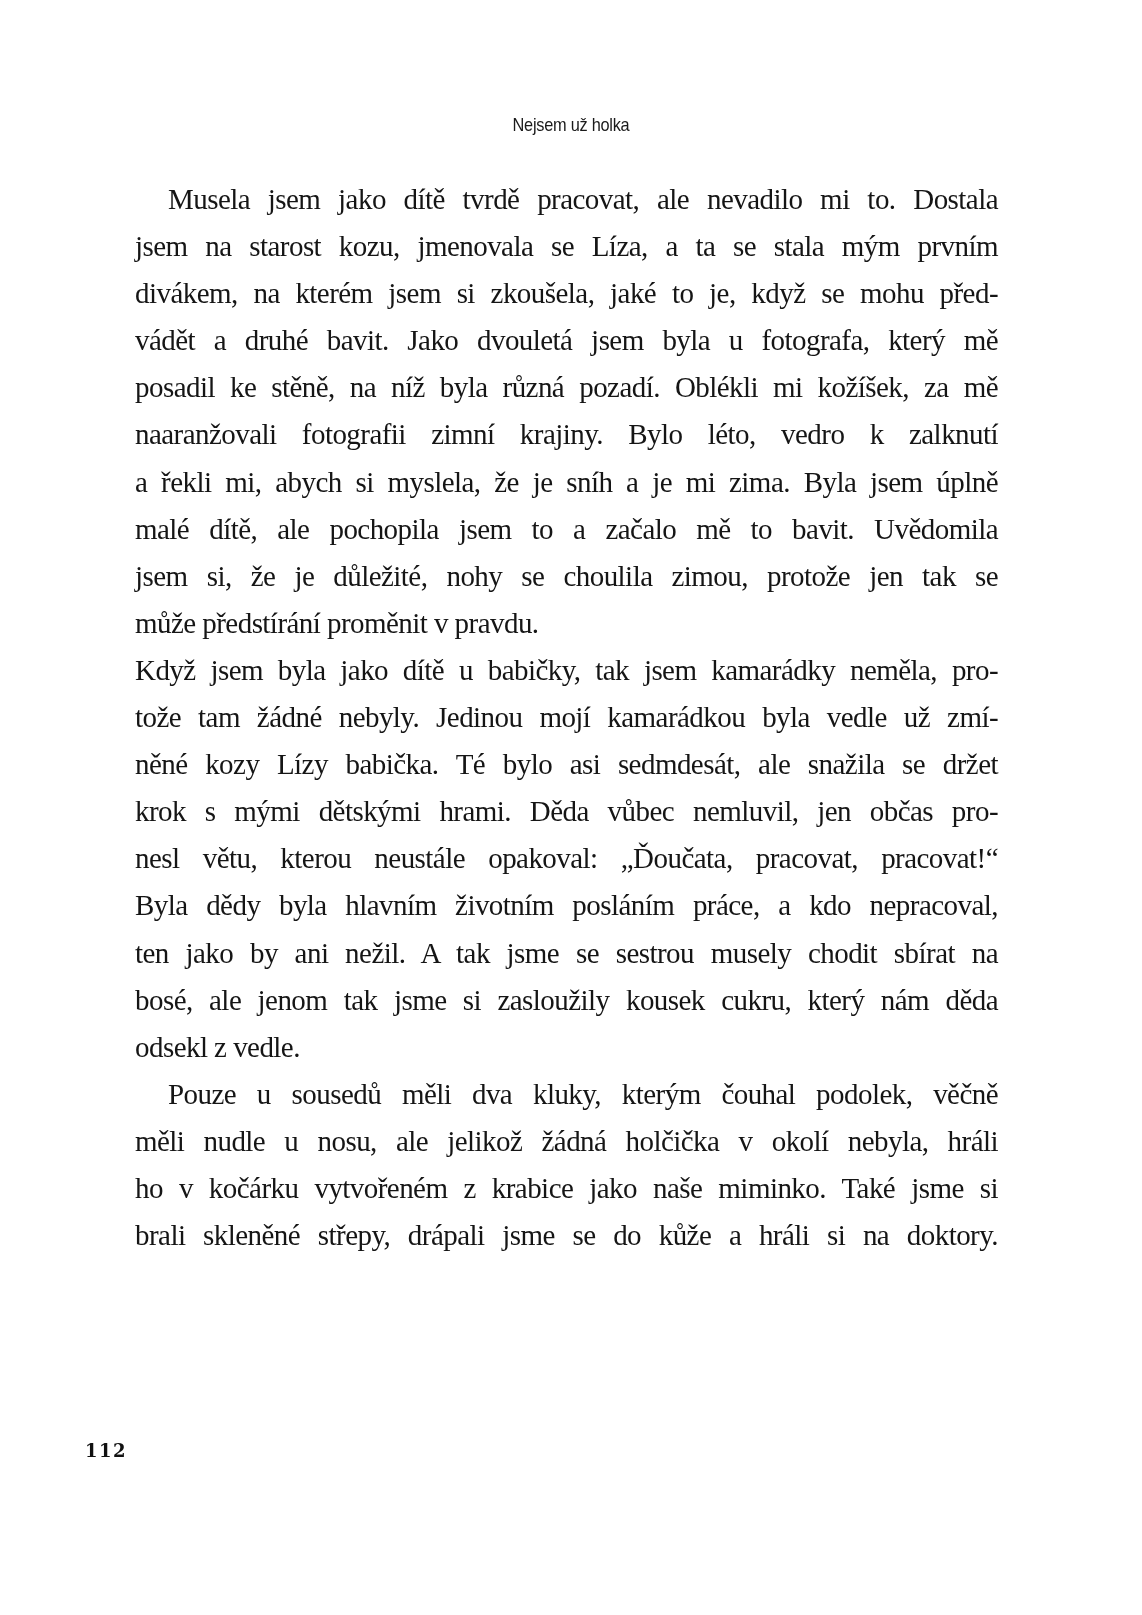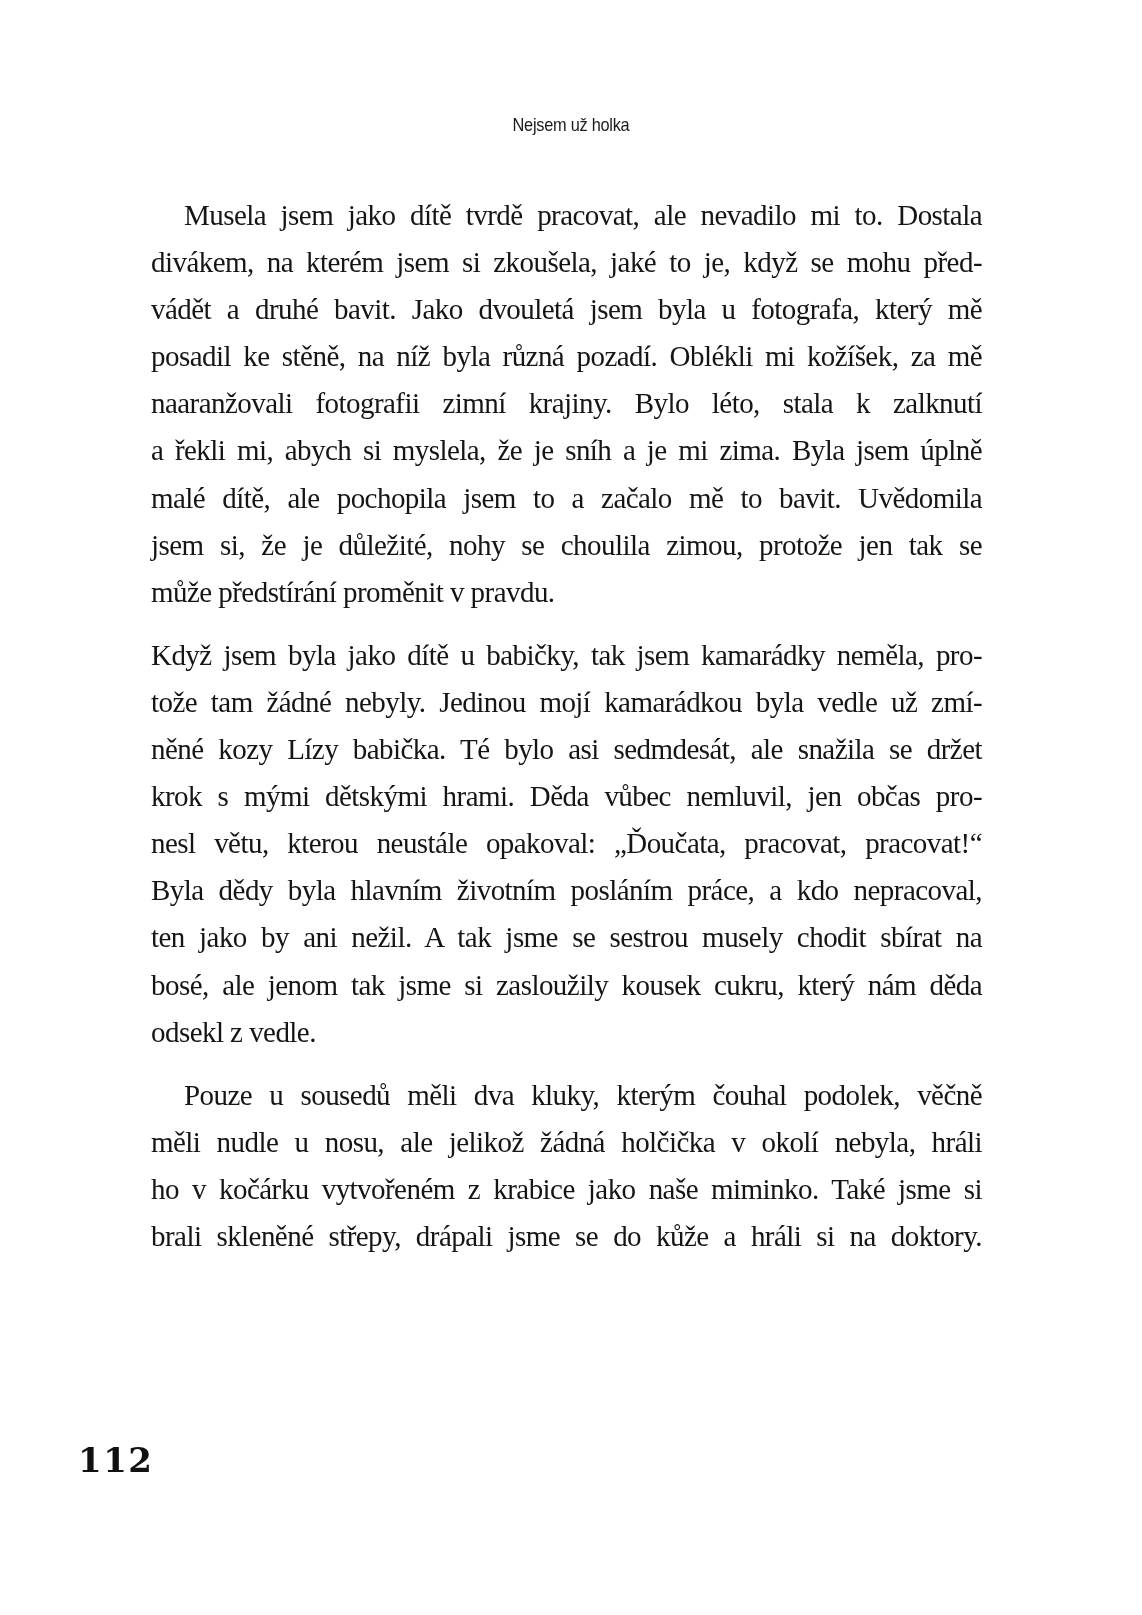--- a/index.html
+++ b/index.html
@@ -30,62 +30,63 @@
   .body-text {
     position: absolute;
     top: 176px;
     left: 135px;
     width: 863px;
     font-family: "Liberation Serif", serif;
     font-size: 29px;
     color: #151515;
   }
   .paragraph {
-    margin: 16px;
+    margin: 0;
   }
   .line {
     display: block;
     height: 47.1px;
     line-height: 47.1px;
     white-space: nowrap;
     text-align: justify;
     text-align-last: justify;
     letter-spacing: -0.55px;
   }
   .line.first {
     padding-left: 33px;
   }
   .line.last {
     text-align: left;
     text-align-last: left;
   }
   .page-number {
     position: absolute;
     top: 1440px;
-    left: 78px;
+    left: 85px;
     font-family: "DejaVu Serif", serif;
     font-weight: bold;
-    font-size: 34px;
+    font-size: 18px;
     letter-spacing: 1.5px;
     color: #111111;
   }
 </style>
 </head>
 <body>
 
 <div class="running-head">Nejsem už holka</div>
 
 <div class="body-text">
 
   <div class="paragraph">
     <span class="line first">Musela jsem jako dítě tvrdě pracovat, ale nevadilo mi to. Dostala</span>
+    <span class="line">jsem na starost kozu, jmenovala se Líza, a ta se stala mým prvním</span>
     <span class="line">divákem, na kterém jsem si zkoušela, jaké to je, když se mohu před-</span>
     <span class="line">vádět a druhé bavit. Jako dvouletá jsem byla u fotografa, který mě</span>
     <span class="line">posadil ke stěně, na níž byla různá pozadí. Oblékli mi kožíšek, za mě</span>
-    <span class="line">naaranžovali fotografii zimní krajiny. Bylo léto, stala k zalknutí</span>
+    <span class="line">naaranžovali fotografii zimní krajiny. Bylo léto, vedro k zalknutí</span>
     <span class="line">a řekli mi, abych si myslela, že je sníh a je mi zima. Byla jsem úplně</span>
     <span class="line">malé dítě, ale pochopila jsem to a začalo mě to bavit. Uvědomila</span>
     <span class="line">jsem si, že je důležité, nohy se choulila zimou, protože jen tak se</span>
     <span class="line last">může předstírání proměnit v pravdu.</span>
   </div>
 
   <div class="paragraph">
     <span class="line">Když jsem byla jako dítě u babičky, tak jsem kamarádky neměla, pro-</span>
     <span class="line">tože tam žádné nebyly. Jedinou mojí kamarádkou byla vedle už zmí-</span>
     <span class="line">něné kozy Lízy babička. Té bylo asi sedmdesát, ale snažila se držet</span>

